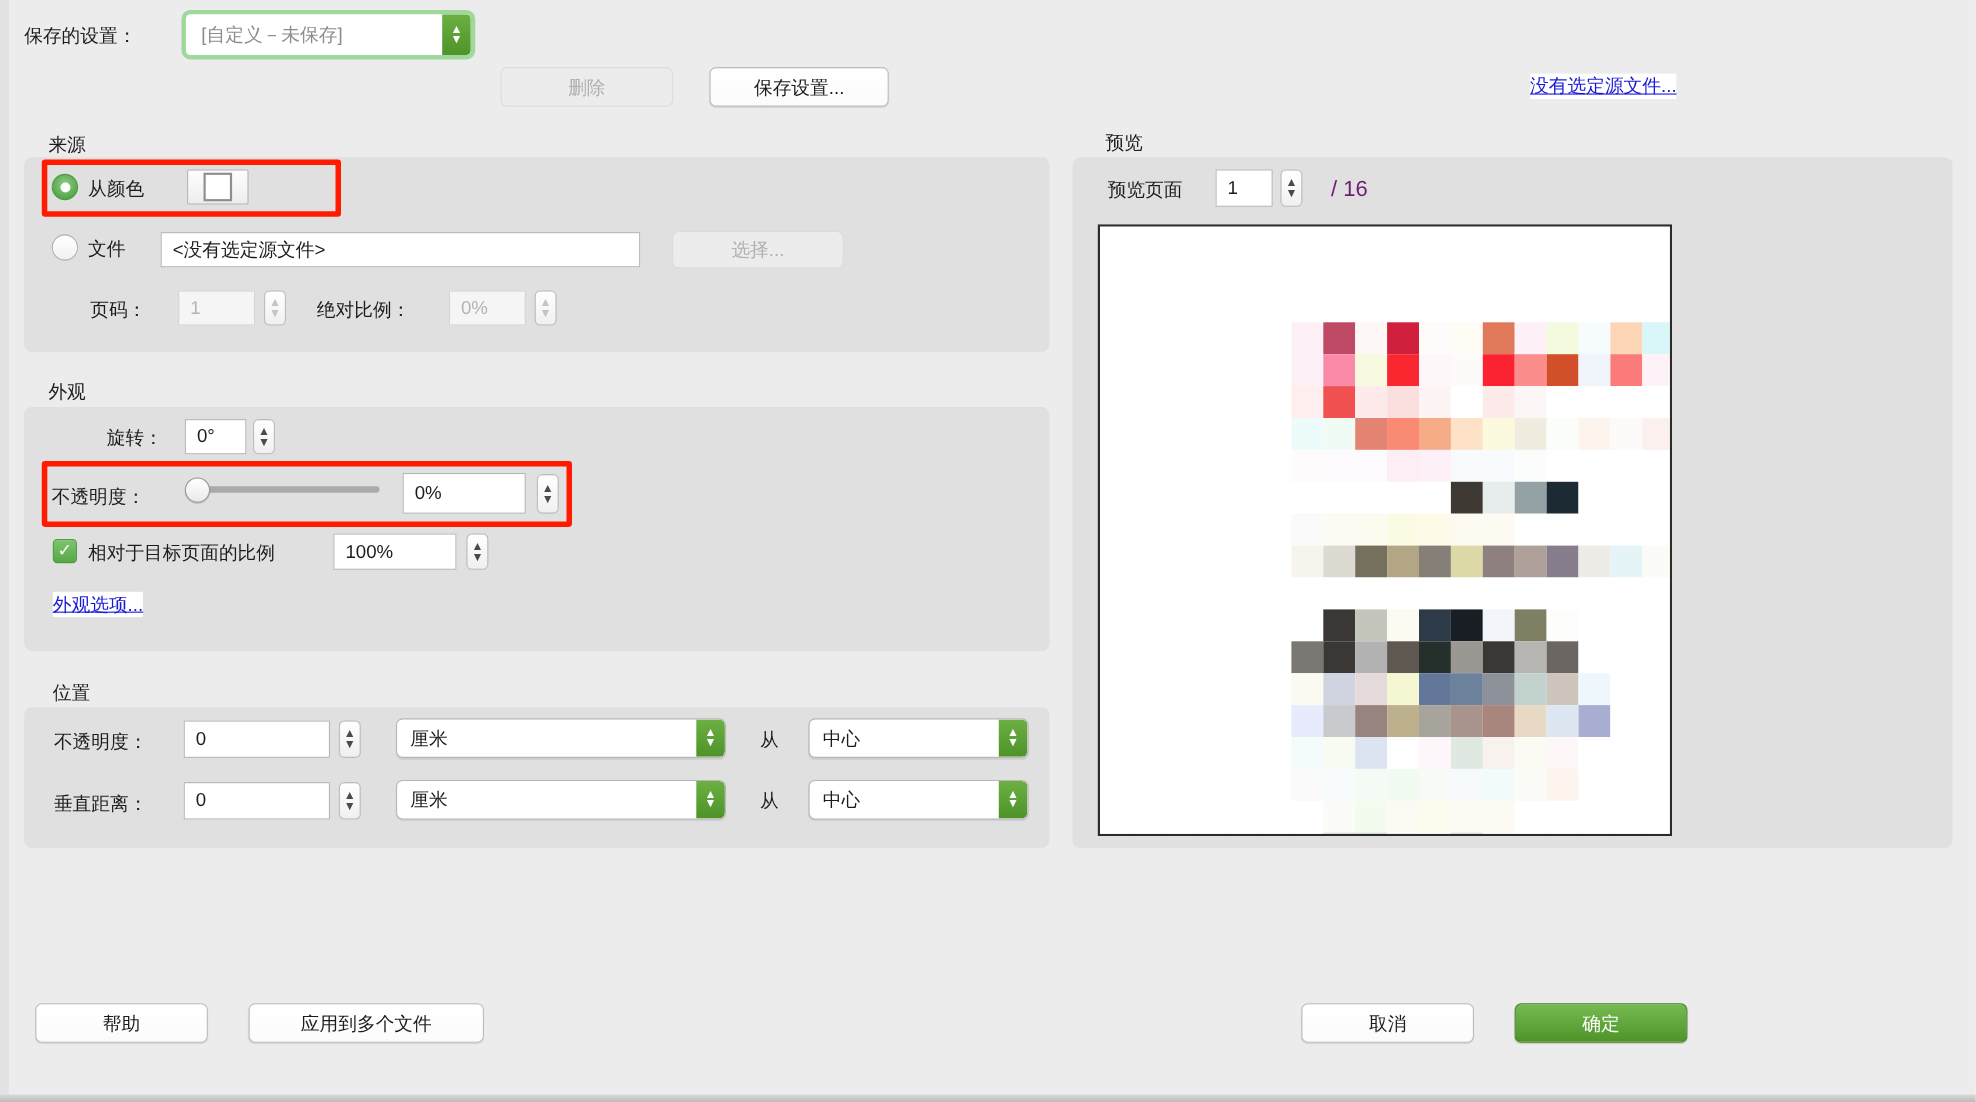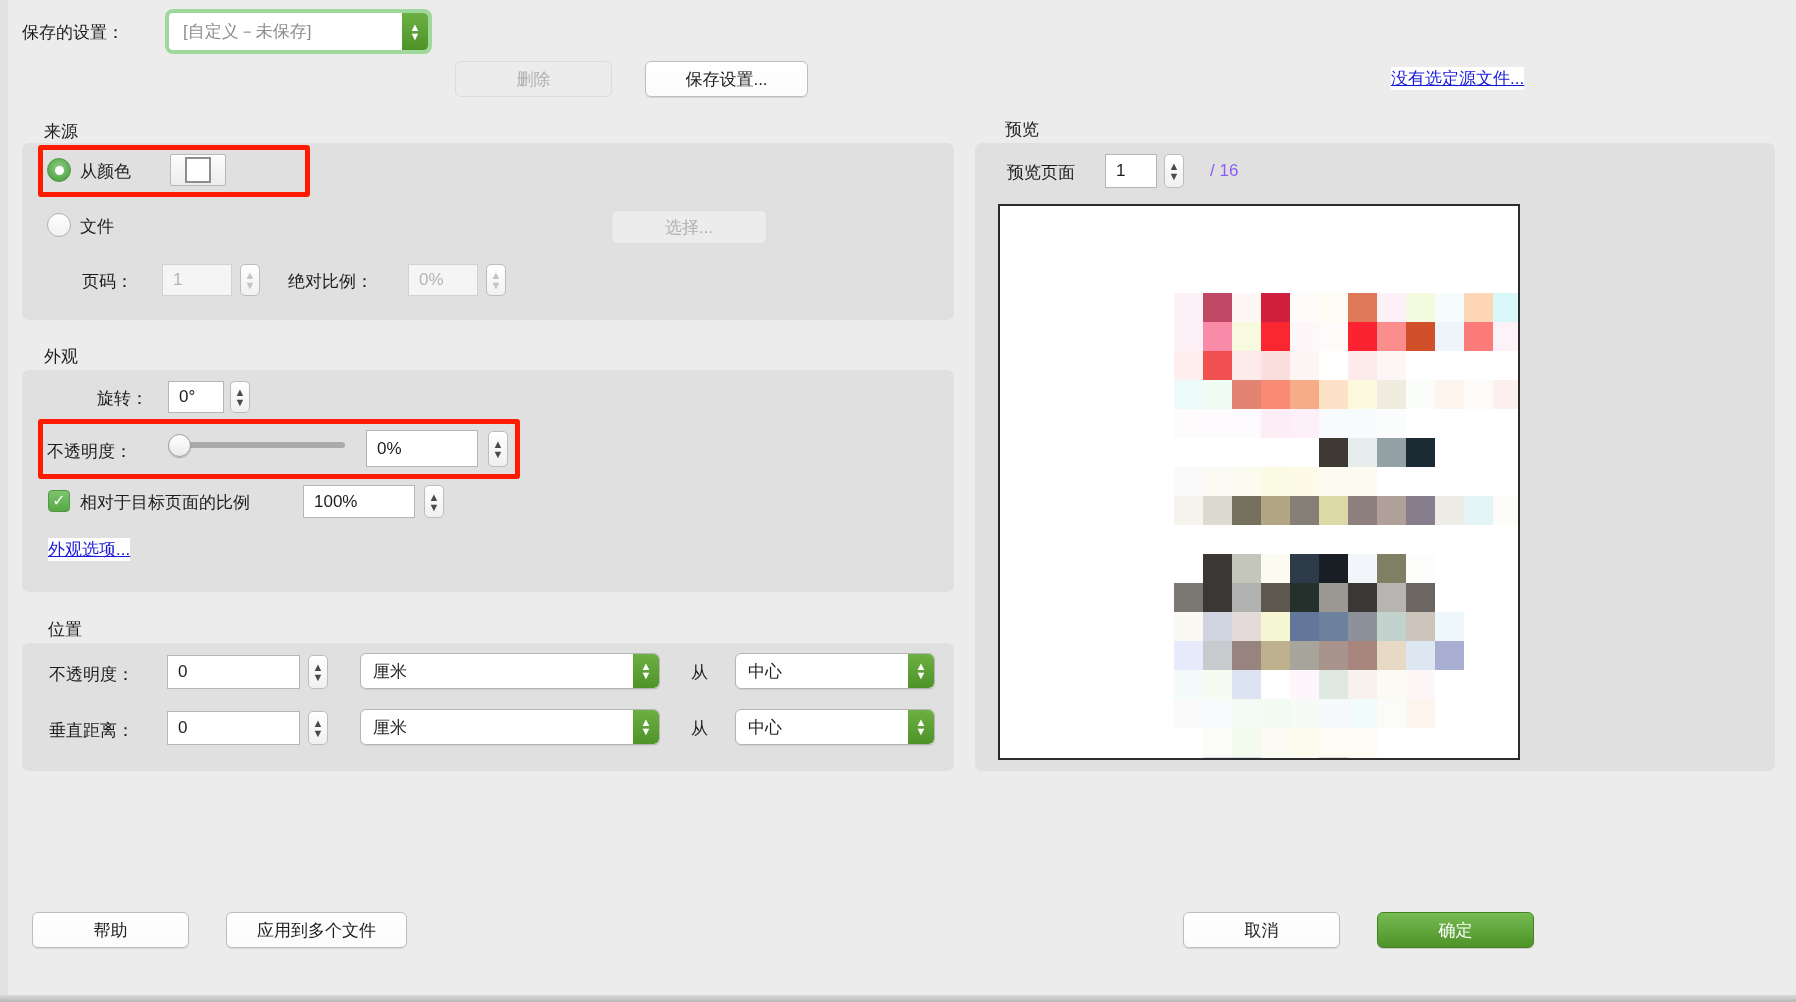--- a/index.html
+++ b/index.html
@@ -202,42 +202,42 @@
     border-radius: 0 5px 5px 0;
     display: flex; flex-direction: column;
     align-items: center; justify-content: center;
     color: #fff; font-size: 11px; line-height: 9px;
   }
 
   
   .prev-label { position: absolute; left: 1007px; top: 161px; font-size: 17px; color:#1c1c1c; }
   #prev-page-field { left: 1105px; top: 154px; width: 52px; height: 34px; }
   #prev-page-stepper { left: 1164px; top: 154px; }
-  .prev-total { position: absolute; left: 1210px; top: 161px; font-size: 17px; color: #8b5cf6; }
+  .prev-total { position: absolute; left: 1210px; top: 161px; font-size: 20px; color: #701a75; }
 
   .prev-canvas {
     position: absolute; left: 998px; top: 204px;
     width: 522px; height: 556px;
     background: #ffffff; border: 2px solid #2b2b2b;
     overflow: hidden;
   }
   .prev-grid {
     position: absolute; left: 0; top: 0;
     display: grid;
     grid-template-columns: repeat(18, 1fr);
     width: 522px;
   }
   .prev-grid div { width: 100%; aspect-ratio: 1 / 1; }
 
   
   .footer {
     position: absolute; left: 0; bottom: 0; width: 100%; height: 118px;
   }
   .btn-help  { position: absolute; left: 32px;  top: 28px; width: 157px; height: 36px; }
-  .btn-multi { position: absolute; left: 226px; top: 28px; width: 181px; height: 36px; }
+  .btn-multi { position: absolute; left: 226px; top: 28px; width: 214px; height: 36px; }
   .btn-cancel{ position: absolute; left: 1183px;top: 28px; width: 157px; height: 36px; }
   .btn-ok {
     position: absolute; left: 1377px; top: 28px; width: 157px; height: 36px;
     font-size: 17px; color: #ffffff;
     background: linear-gradient(to bottom, #76bb52 0%, #4e9328 100%);
     border: 1px solid #46811f; border-radius: 6px;
     display: flex; align-items: center; justify-content: center;
     box-shadow: 0 1px 1px rgba(0,0,0,0.15);
   }
   .win-bottom-edge {
@@ -281,20 +281,21 @@
 
     <span class="radio on" style="left:47px; top:158px;"></span>
     <span class="lbl" style="position:absolute; left:80px; top:160px;">从颜色</span>
     <span class="colorswatch" style="left:170px; top:154px;">
       <span class="inner"></span>
     </span>
     <div class="hl" id="hl-color"></div>
 
     <span class="radio" style="left:47px; top:213px;"></span>
     <span class="lbl" style="position:absolute; left:80px; top:215px;">文件</span>
+    <span class="field" style="left:146px; top:211px; width:436px; height:32px;">&lt;没有选定源文件&gt;</span>
     <span class="btn disabled" style="position:absolute; left:611px; top:210px; width:156px; height:34px;">选择...</span>
 
     <span class="lbl" style="position:absolute; left:82px; top:270px;">页码：</span>
     <span class="field dim" style="left:162px; top:264px; width:70px; height:32px;">1</span>
     <span class="stepper dim" style="left:240px; top:264px; height:32px;">
       <span>▲</span>
       <span>▼</span>
     </span>
     <span class="lbl" style="position:absolute; left:288px; top:270px;">绝对比例：</span>
     <span class="field dim" style="left:408px; top:264px; width:70px; height:32px;">0%</span>

